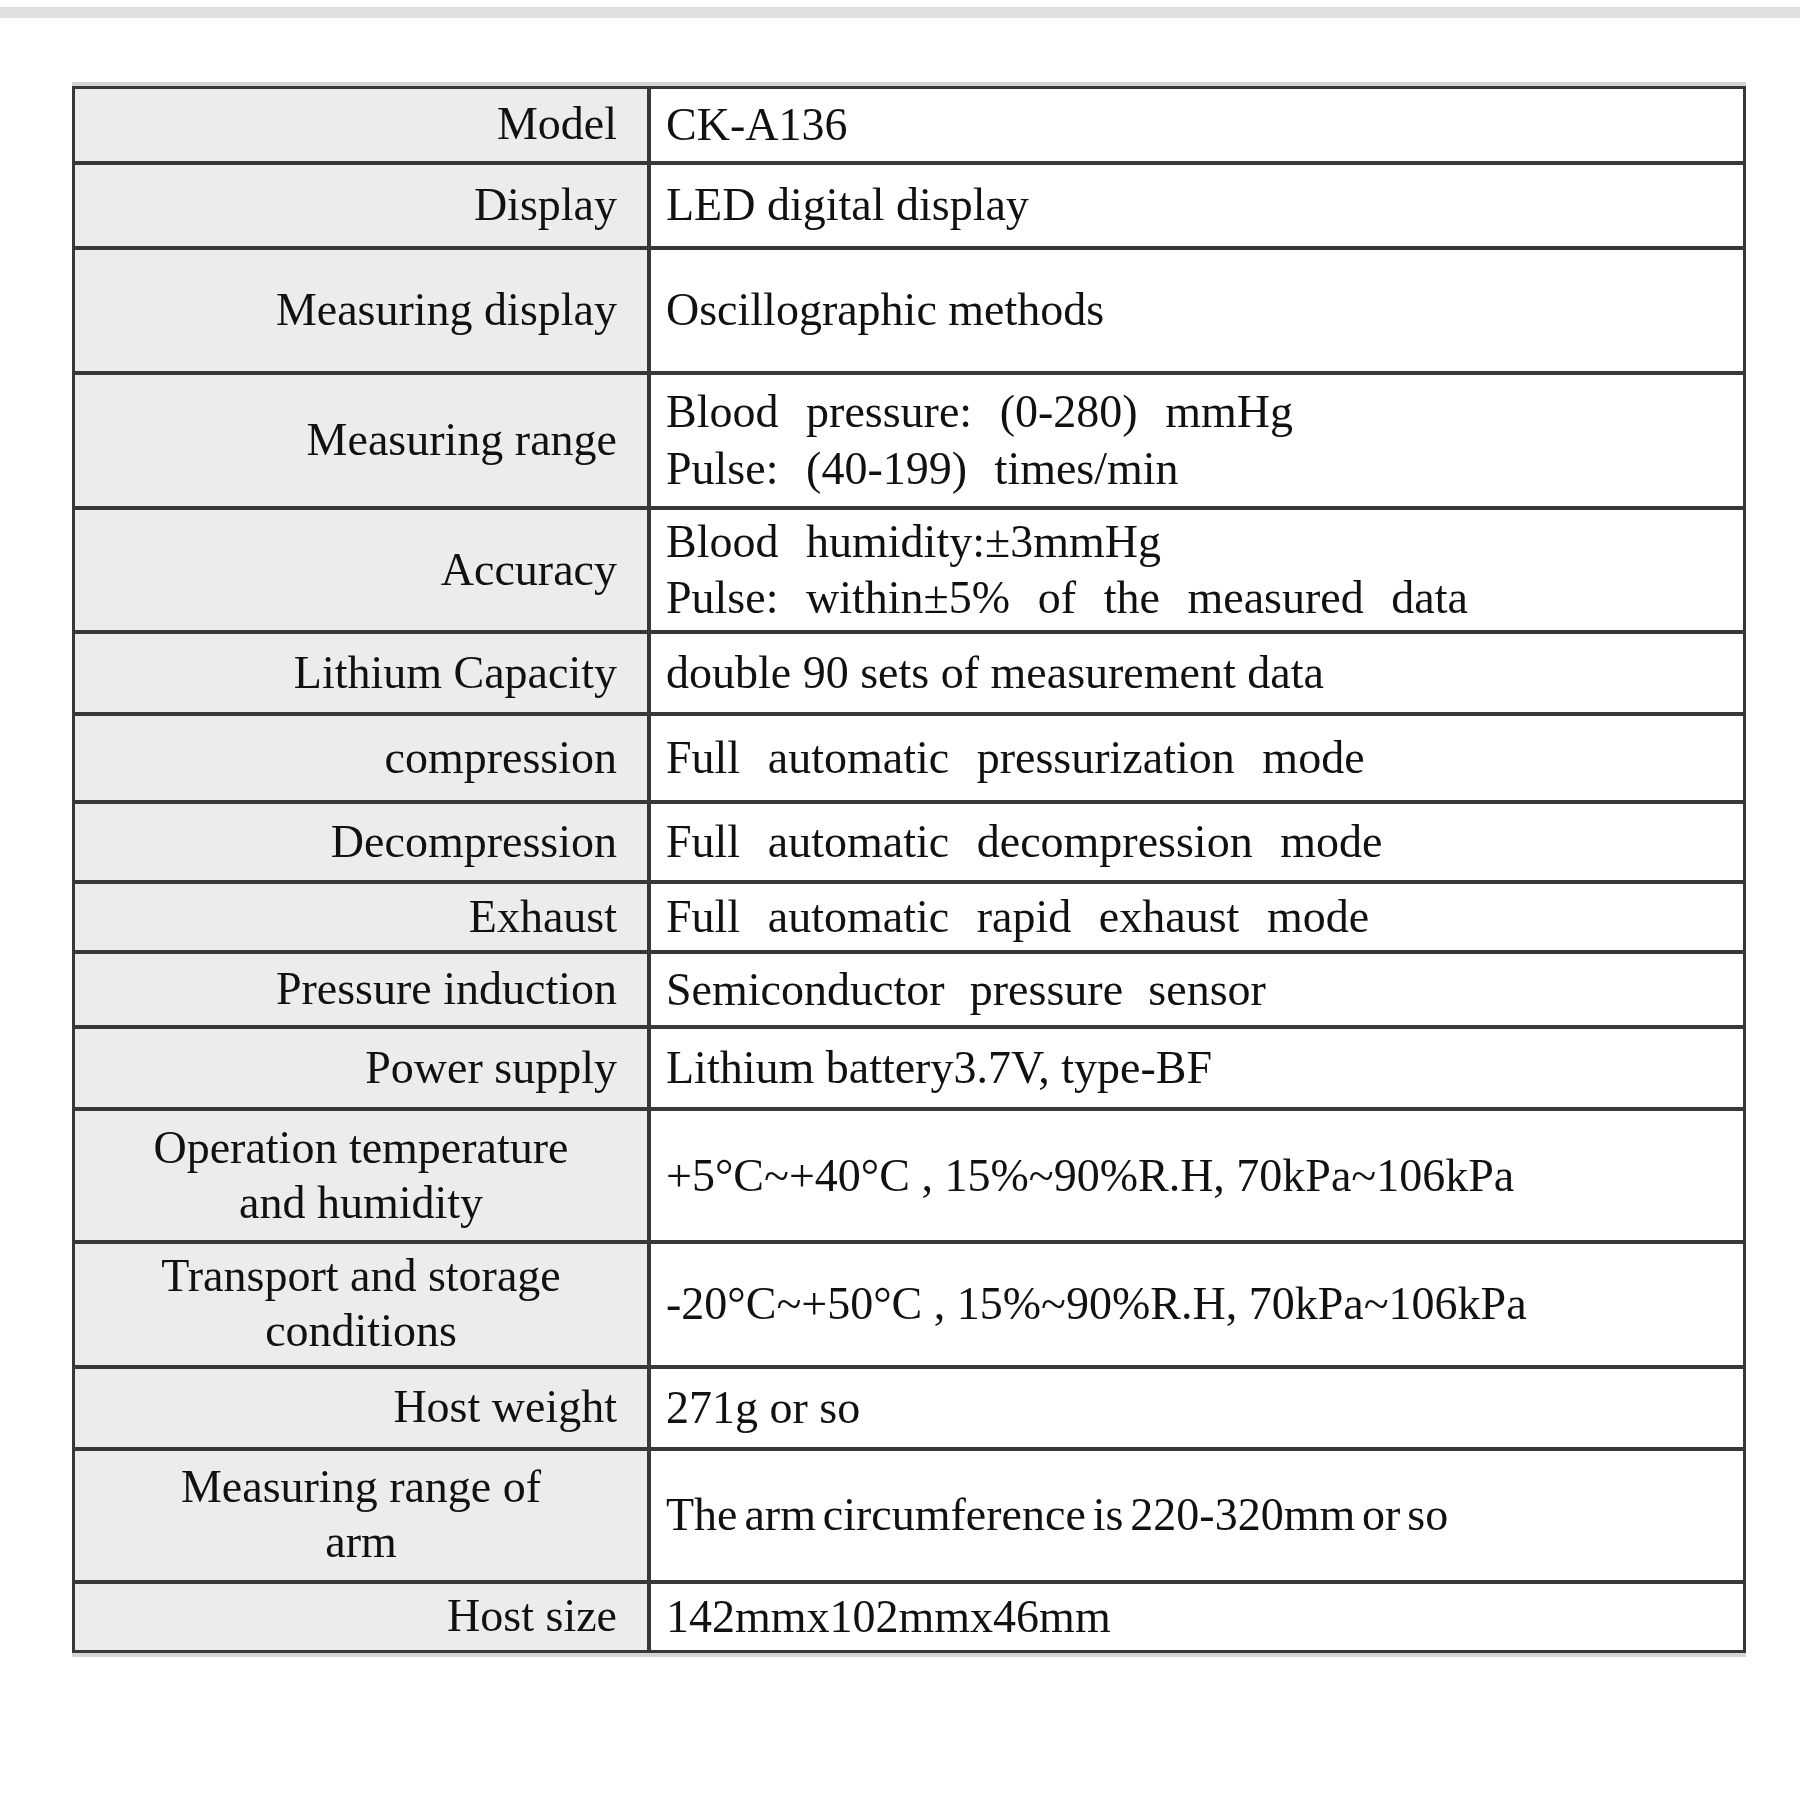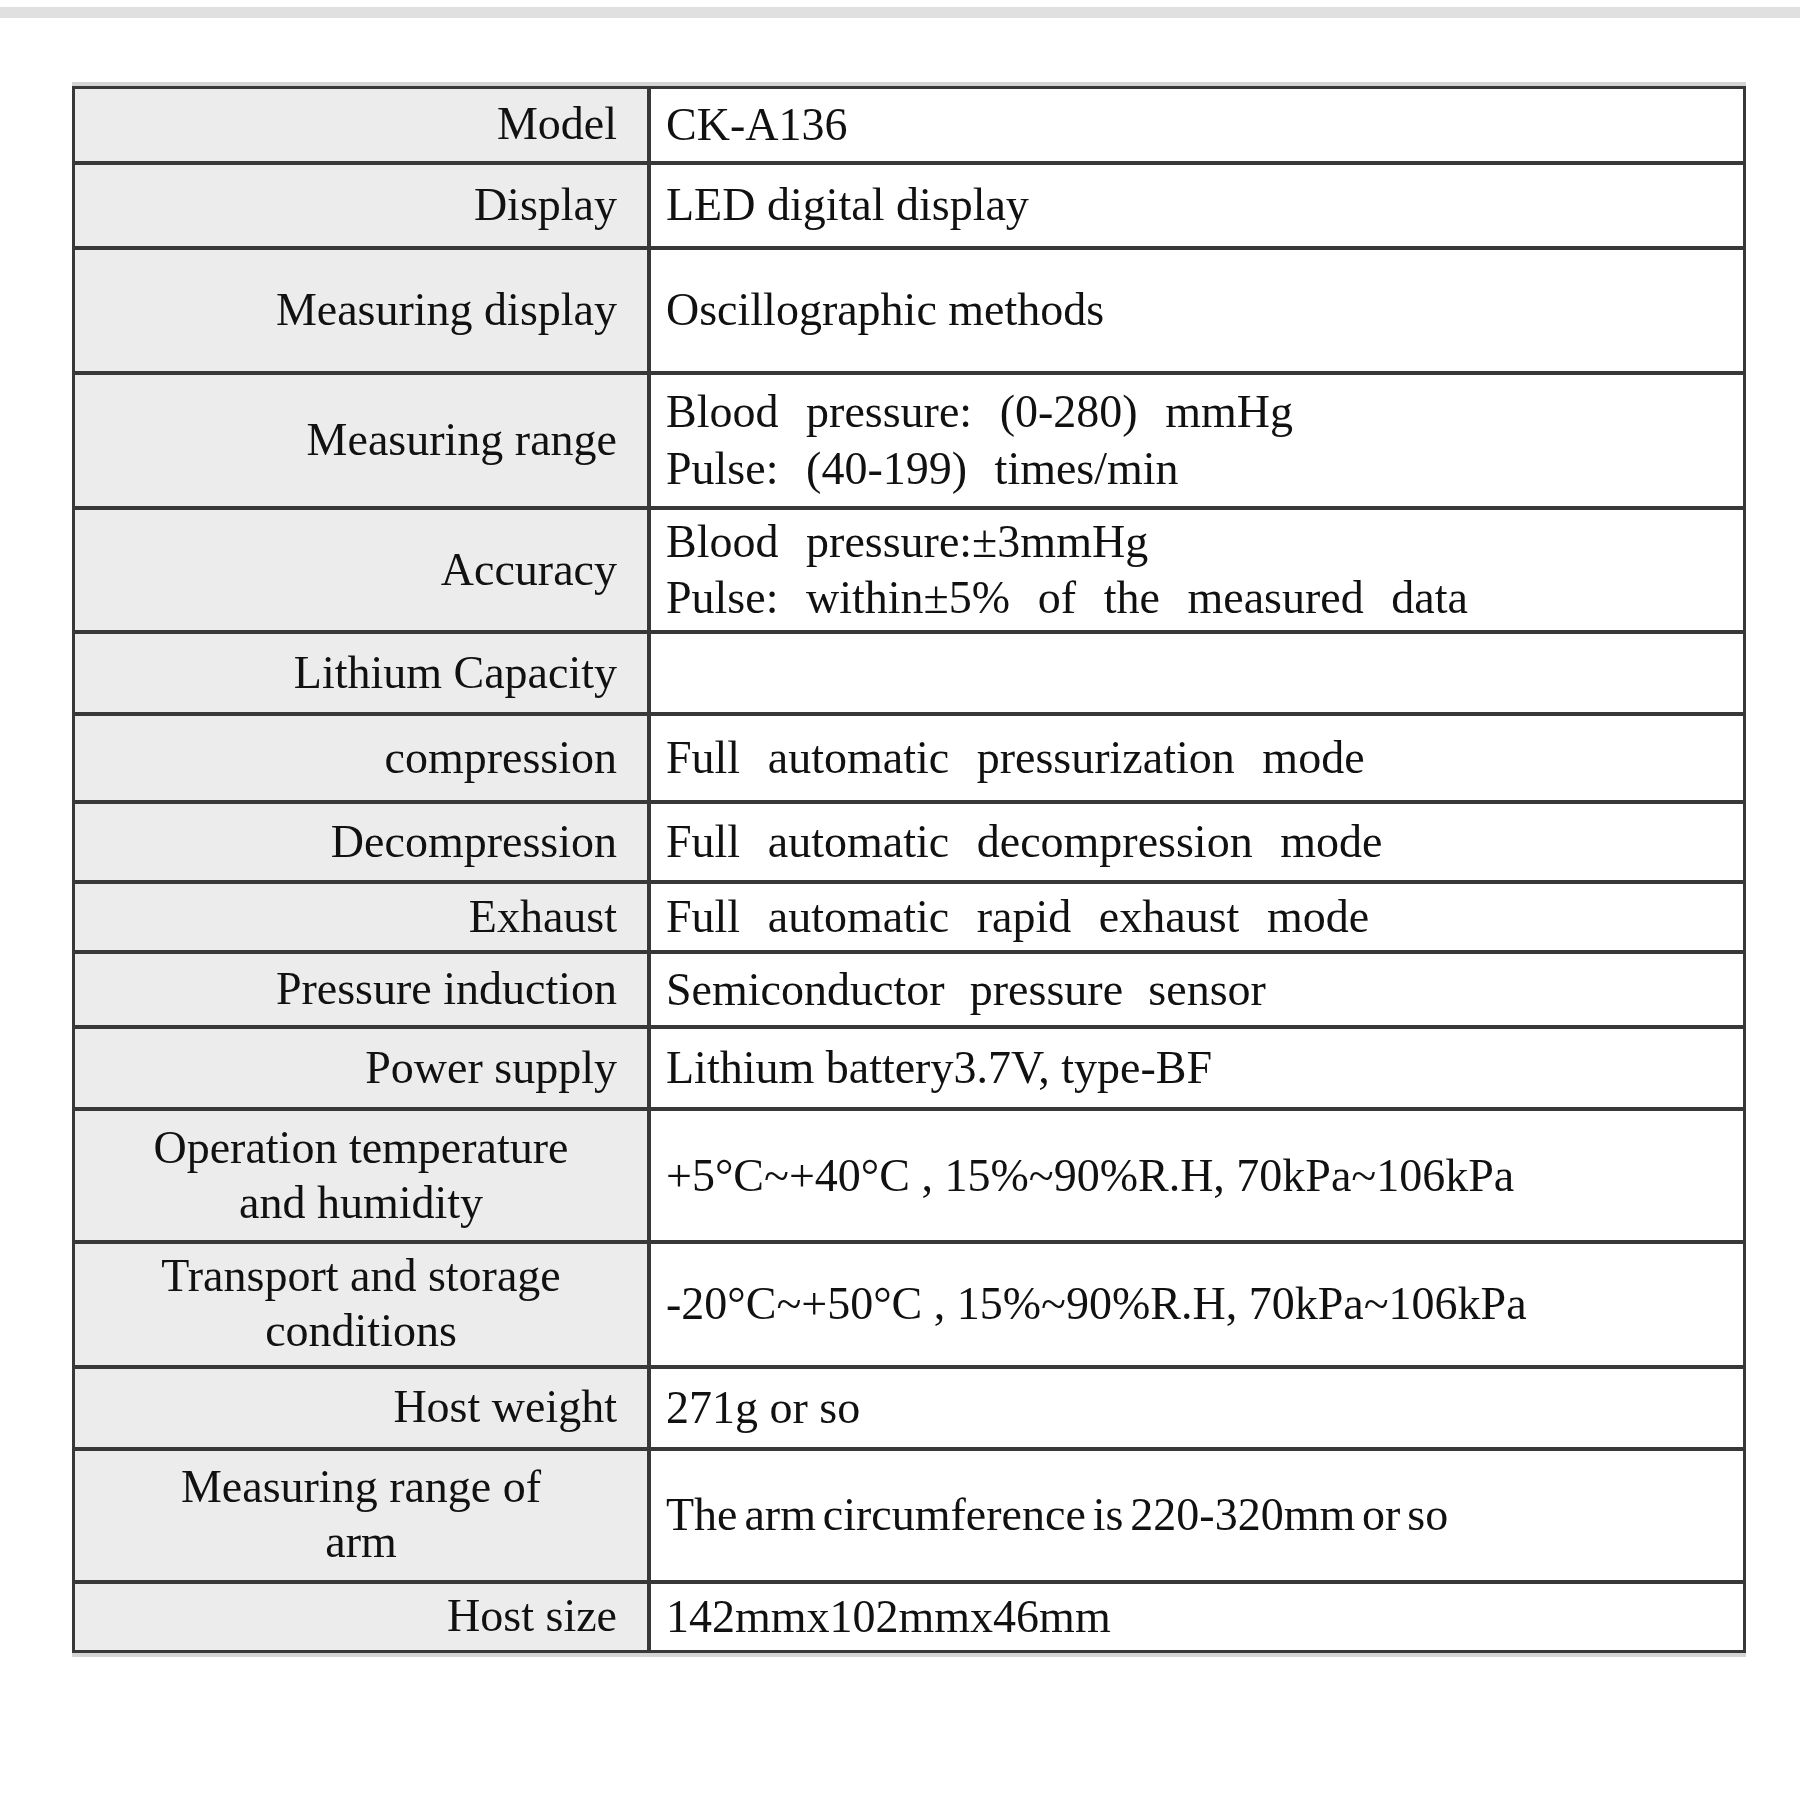--- a/index.html
+++ b/index.html
@@ -131,27 +131,30 @@
       <div class="cell value">
         <div>Blood pressure: (0-280) mmHg</div>
         <div>Pulse: (40-199) times/min</div>
       </div>
     </div>
     <div class="row">
       <div class="cell label">
         <div>Accuracy</div>
       </div>
       <div class="cell value">
-        <div>Blood pressure:±3mmHg</div>
+        <div>Blood humidity:±3mmHg</div>
         <div>Pulse: within±5% of the measured data</div>
       </div>
     </div>
     <div class="row">
       <div class="cell label">
         <div>Lithium Capacity</div>
+      </div>
+      <div class="cell value">
+        <div>double 90 sets of measurement data</div>
       </div>
     </div>
     <div class="row">
       <div class="cell label">
         <div>compression</div>
       </div>
       <div class="cell value">
         <div>Full automatic pressurization mode</div>
       </div>
     </div>

